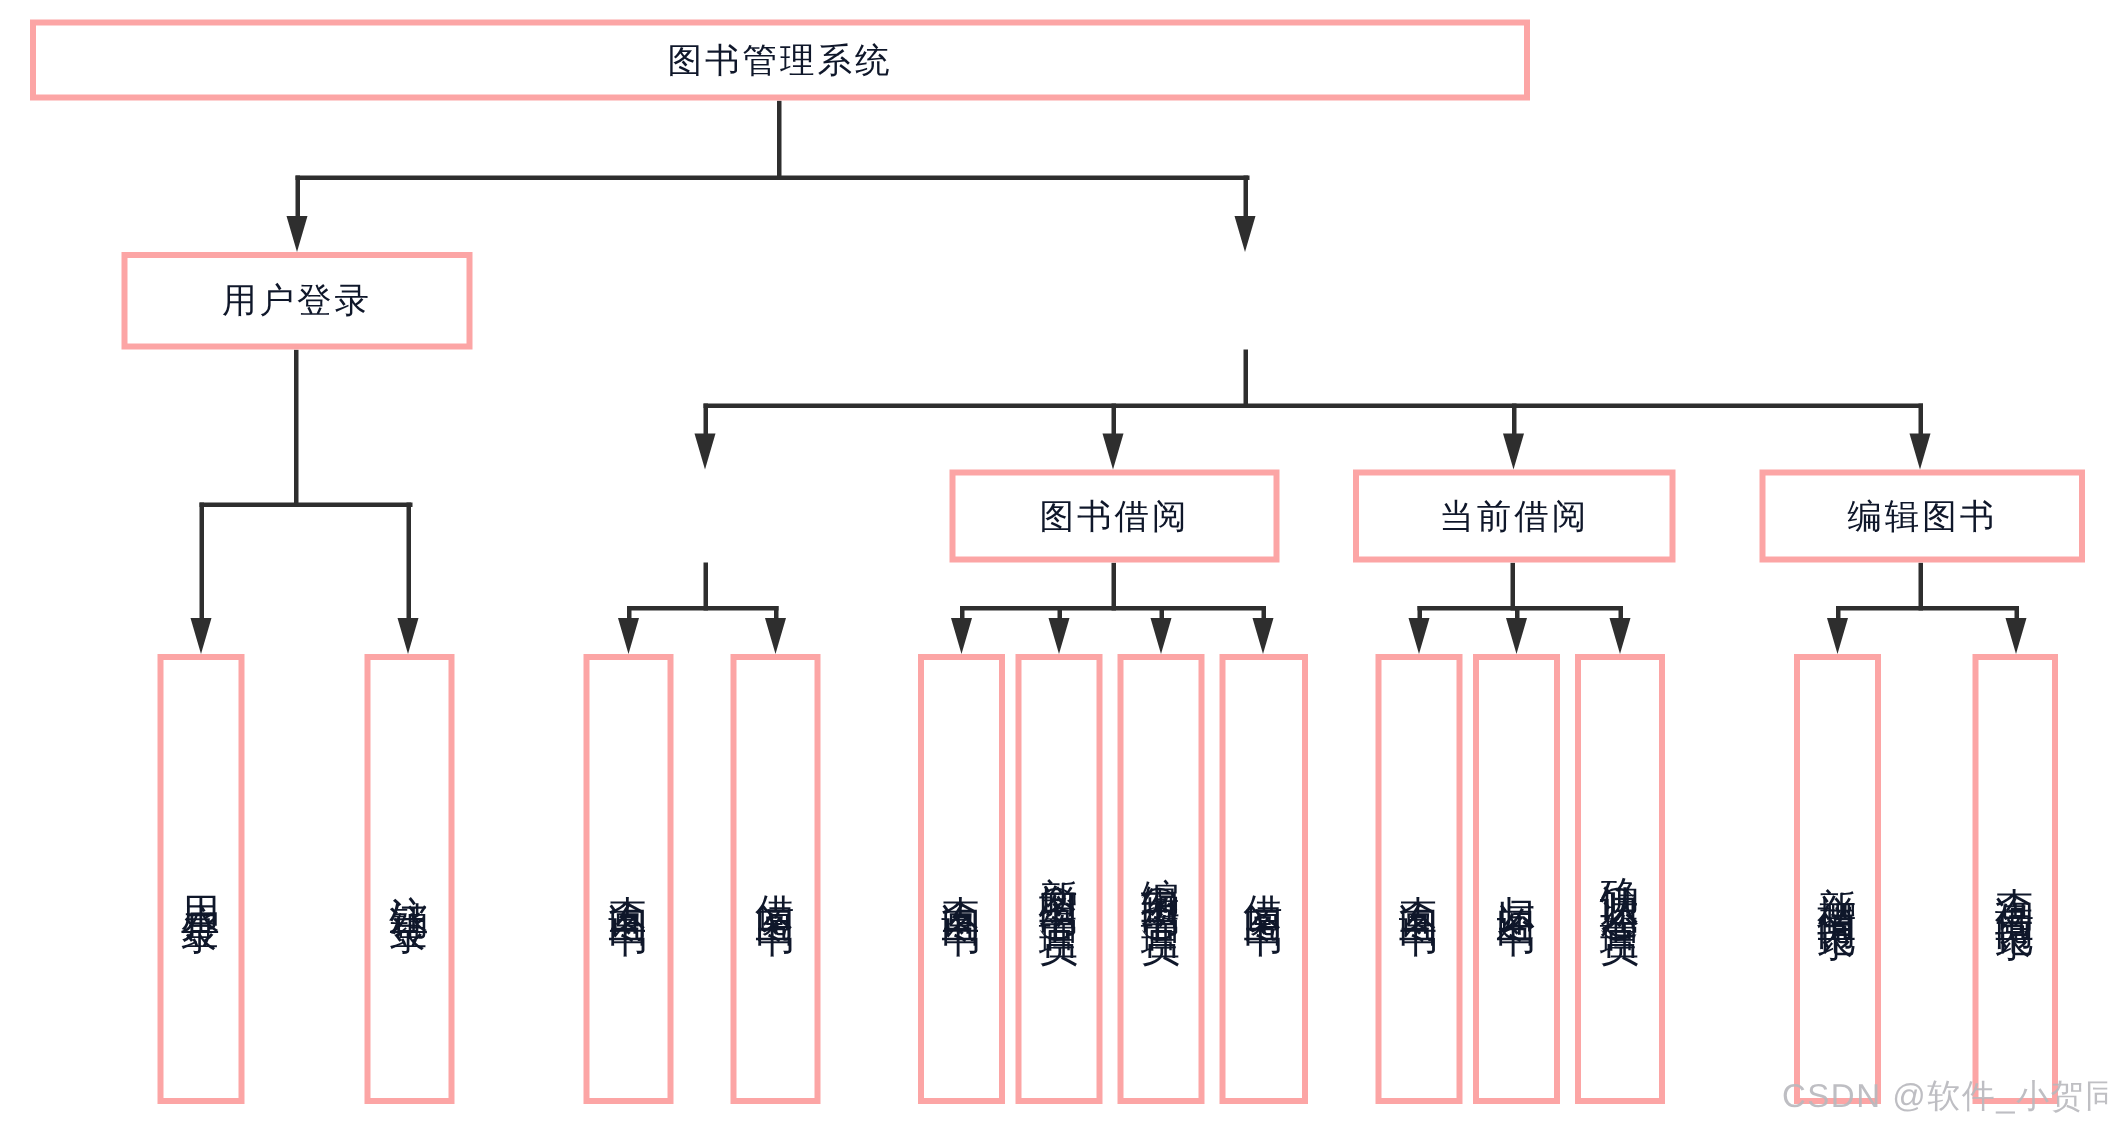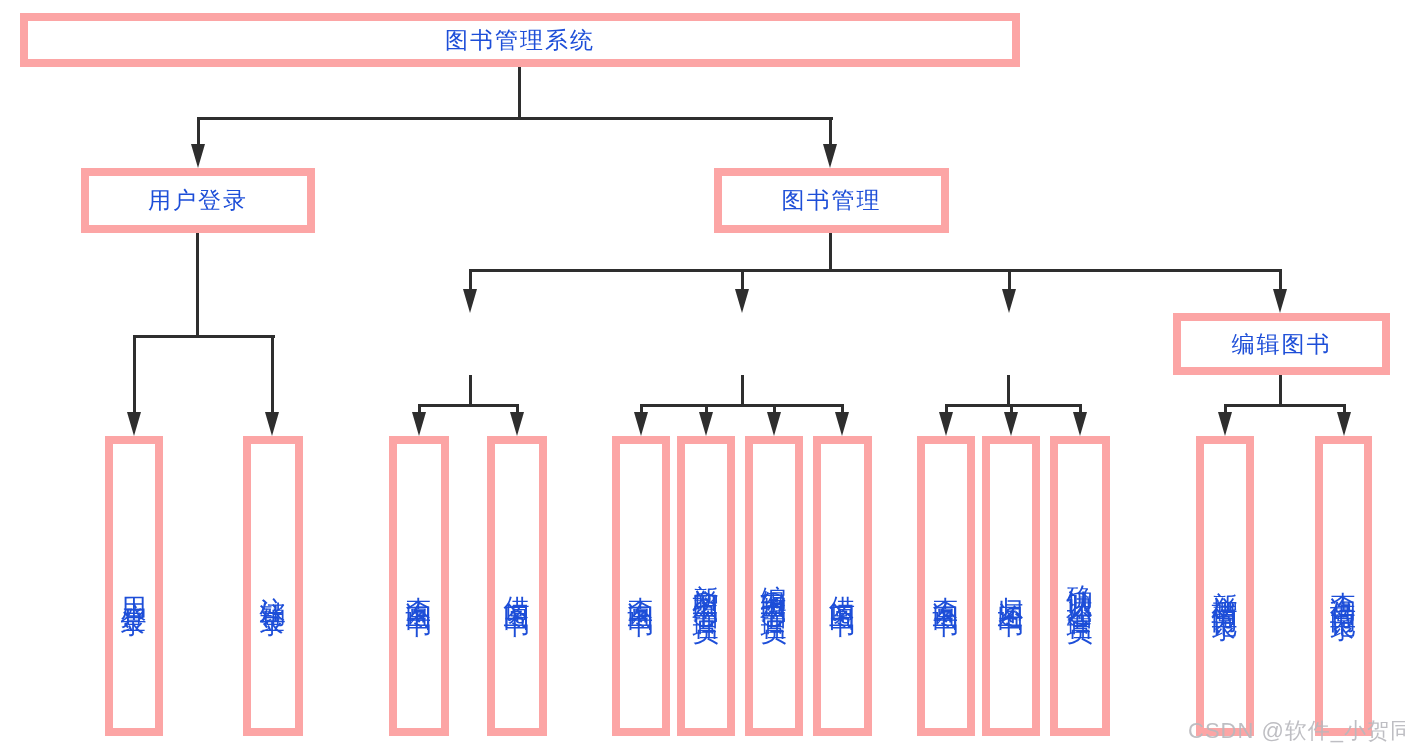--- a/index.html
+++ b/index.html
@@ -7,26 +7,26 @@
     position: relative;
     width: 1405px;
     height: 747px;
     background: #ffffff;
     font-family: "Liberation Sans", "DejaVu Sans", sans-serif;
     overflow: hidden;
   }
   .box {
     position: absolute;
     box-sizing: border-box;
-    border: 8px solid #fca5a5;
+    border: 4px solid #fca5a5;
     background: #ffffff;
     display: flex;
     align-items: center;
     justify-content: center;
-    color: #1d4ed8;
+    color: #0f172a;
     z-index: 2;
   }
   .hlabel {
     font-size: 23px;
     letter-spacing: 2px;
     white-space: nowrap;
   }
   .vtext {
     writing-mode: vertical-rl;
     text-orientation: mixed;
@@ -63,26 +63,29 @@
 <div class="canvas">
 
   <div class="box" style="left:20px;top:13px;width:1000px;height:54px;">
     <span class="hlabel">图书管理系统</span>
   </div>
 
   <div class="box" style="left:81px;top:168px;width:234px;height:65px;">
     <span class="hlabel">用户登录</span>
   </div>
 
-  <div class="box" style="left:714px;top:168px;width:235px;height:65px;">
-    <span class="hlabel">图书管理</span>
+
+
+  <div class="box" style="left:633px;top:313px;width:220px;height:62px;">
+    <span class="hlabel">图书借阅</span>
   </div>
 
-
-
+  <div class="box" style="left:902px;top:313px;width:215px;height:62px;">
+    <span class="hlabel">当前借阅</span>
+  </div>
 
   <div class="box" style="left:1173px;top:313px;width:217px;height:62px;">
     <span class="hlabel">编辑图书</span>
   </div>
 
   <div class="box" style="left:105px;top:436px;width:58px;height:300px;">
     <span class="vtext">用户登录</span>
   </div>
   <div class="box" style="left:243px;top:436px;width:60px;height:300px;">
     <span class="vtext">注销登录</span>

